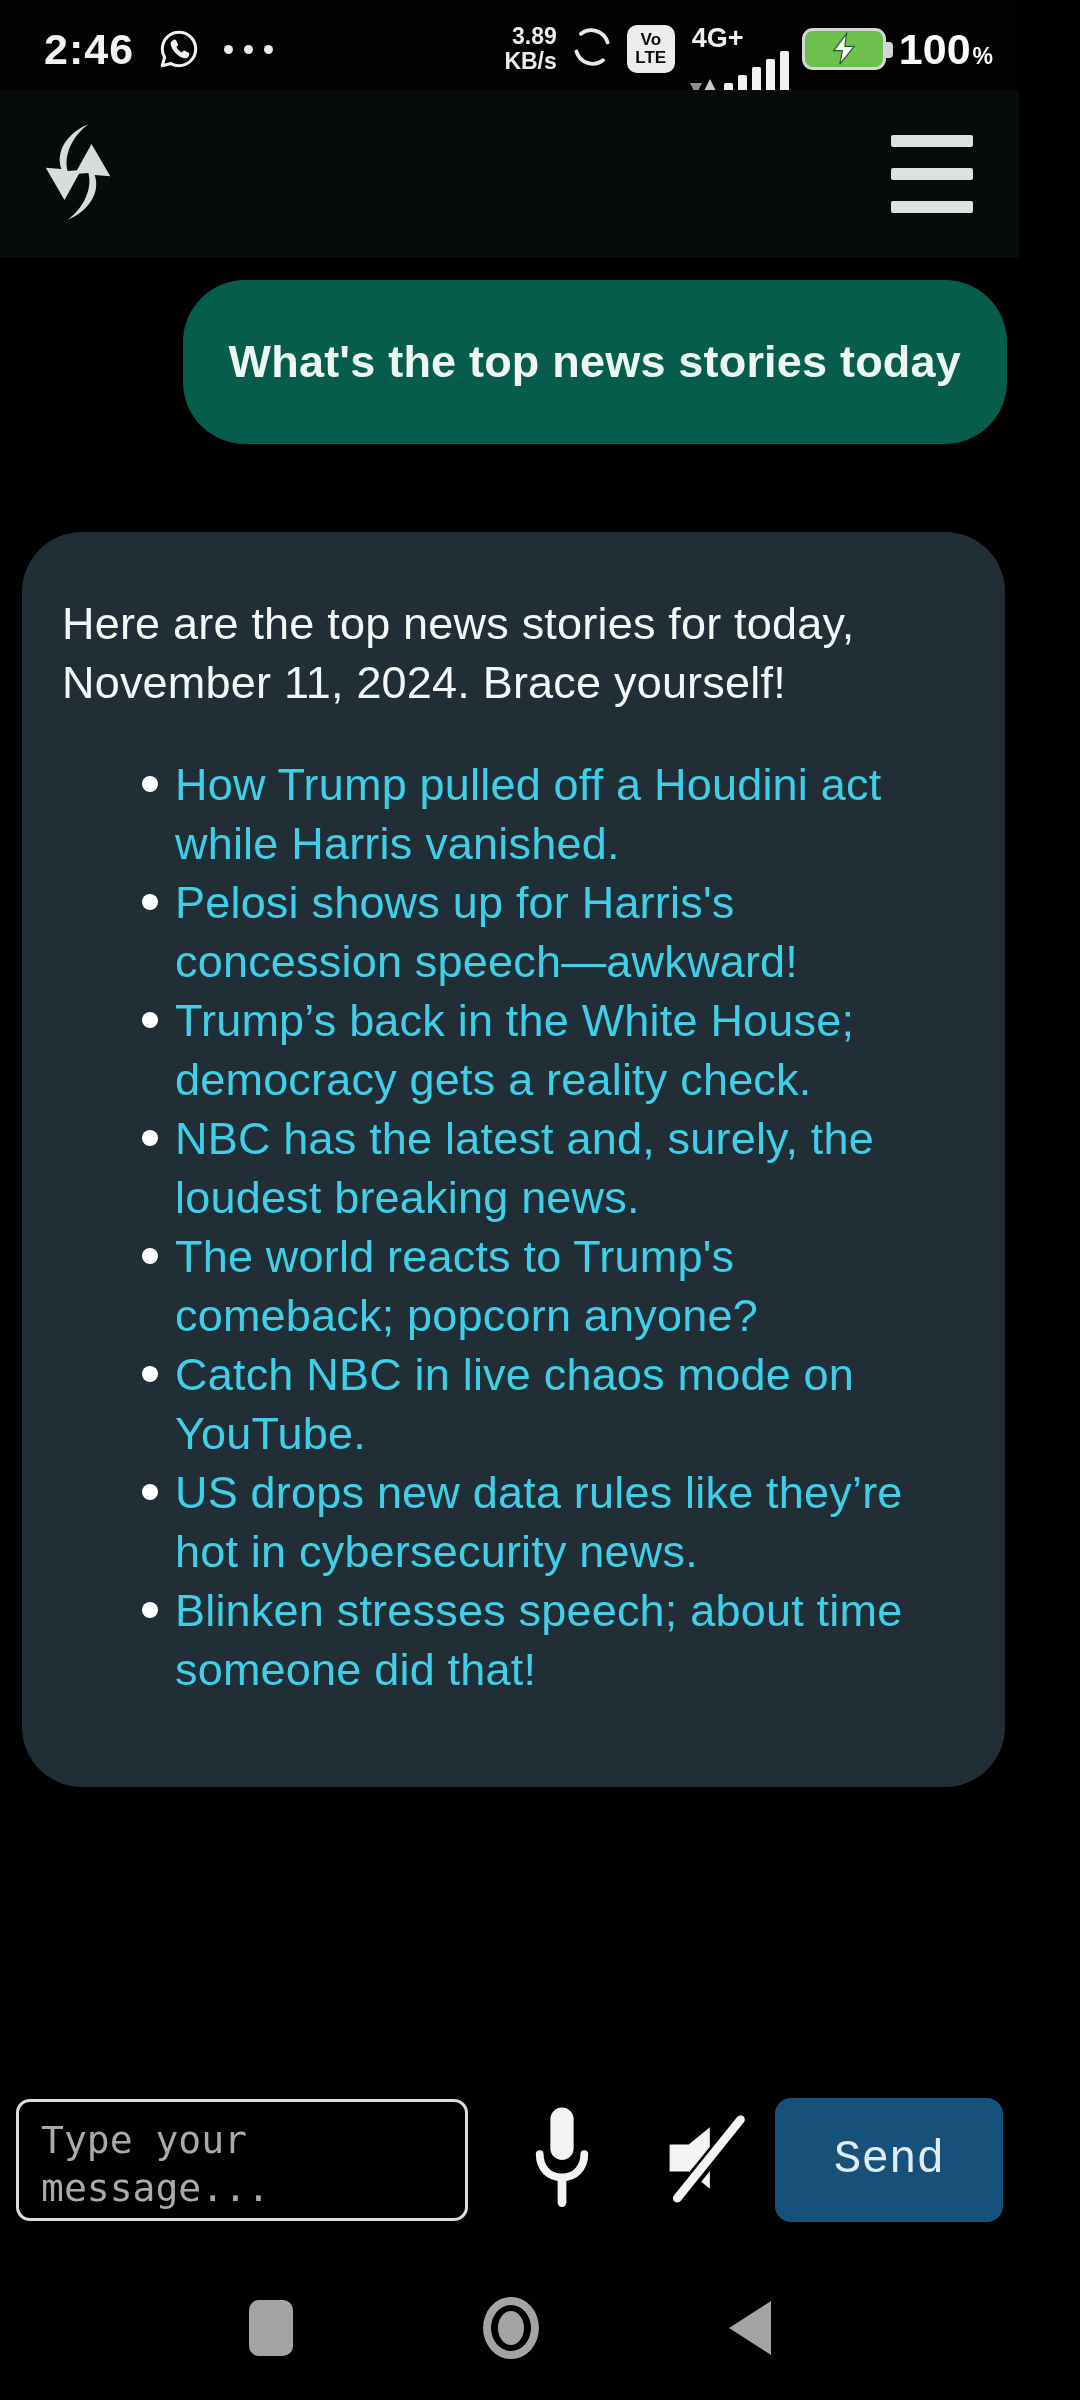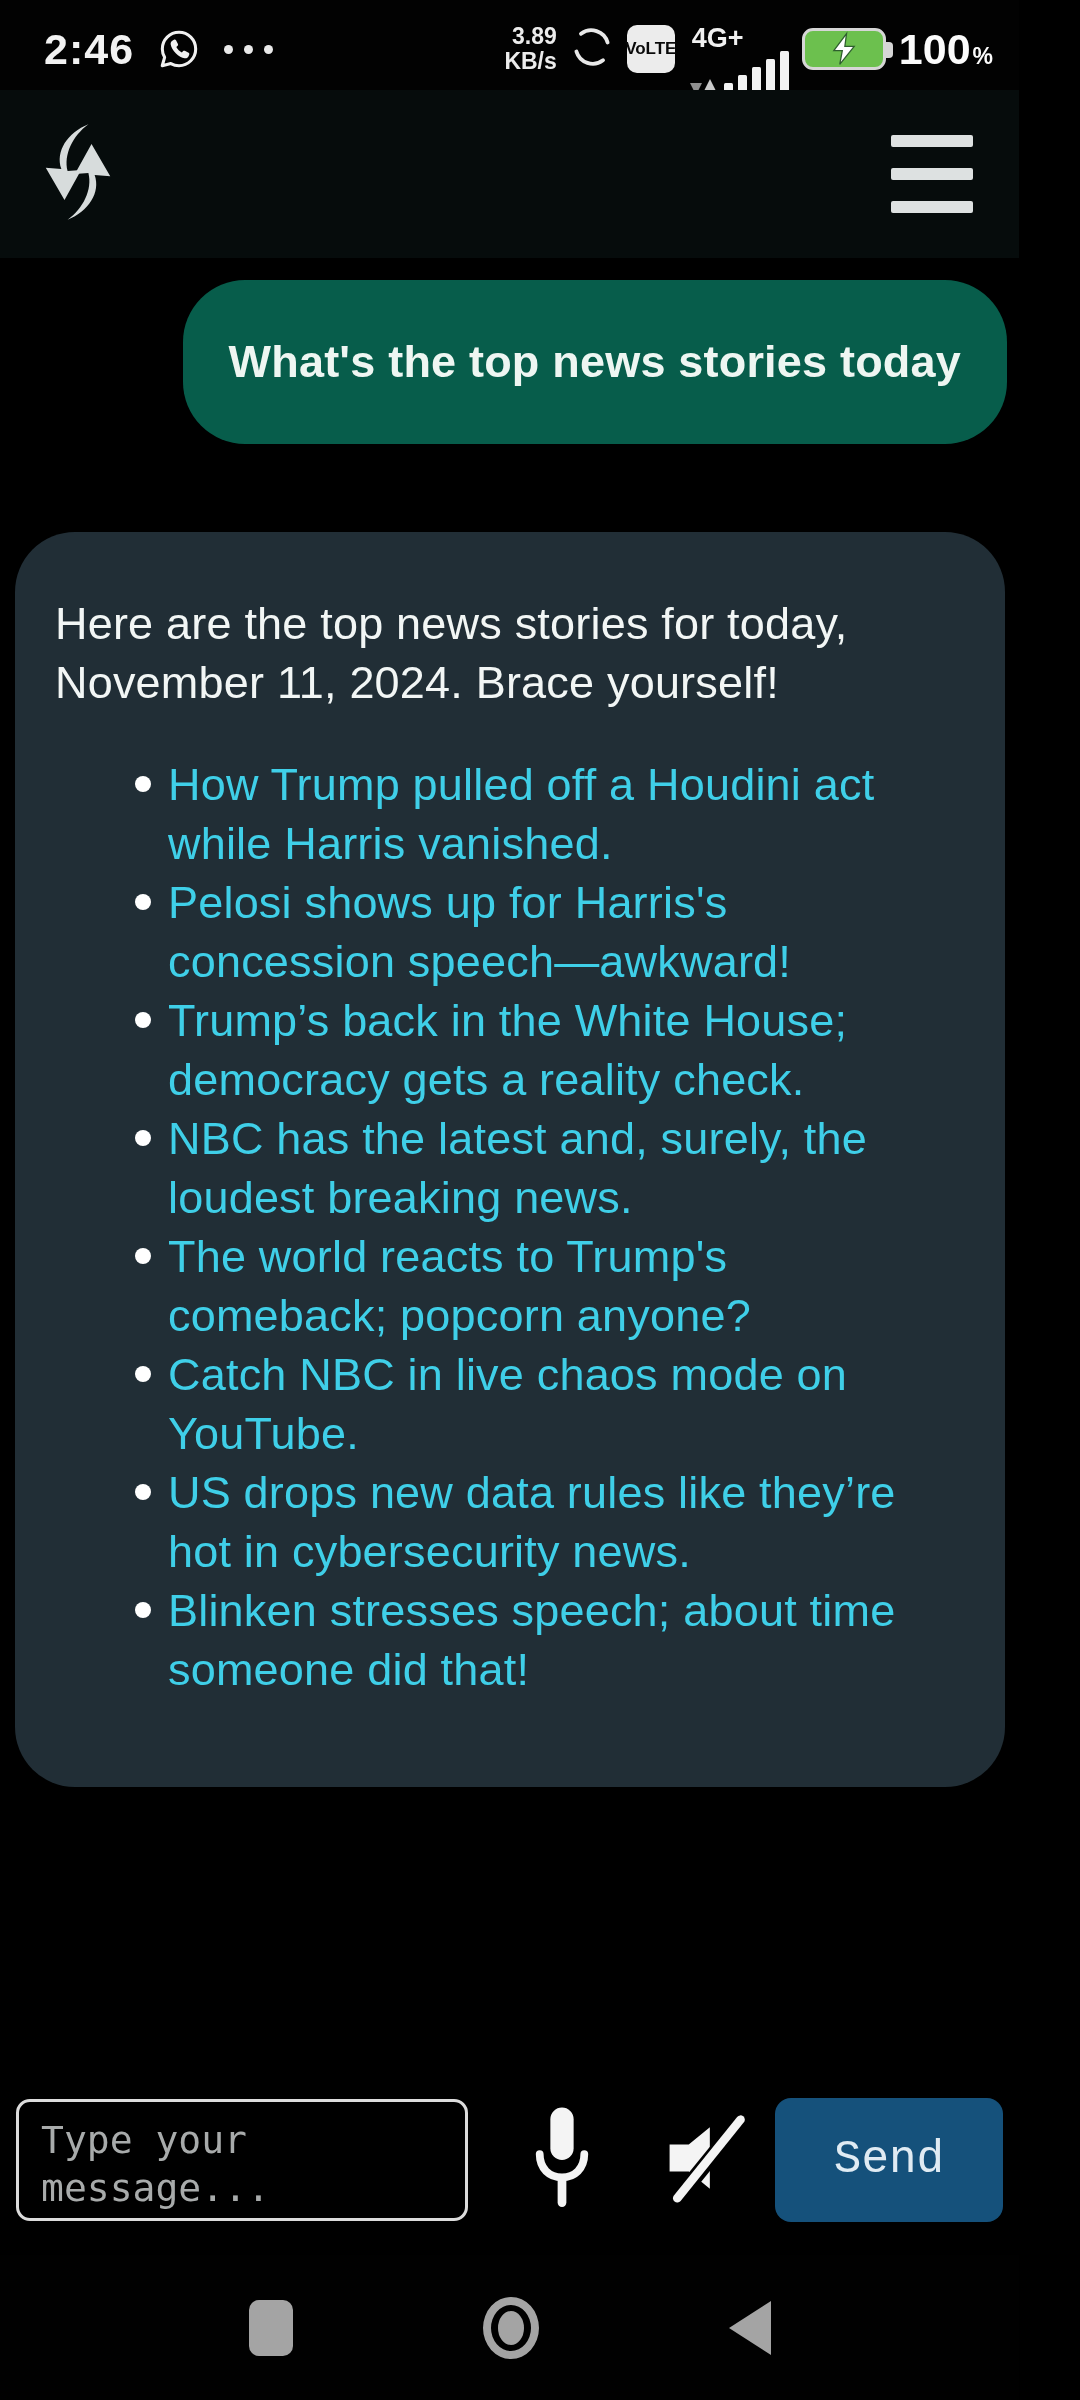--- a/index.html
+++ b/index.html
@@ -11,21 +11,21 @@
              justify-content:space-between;padding:8px 26px 0 44px;box-sizing:border-box;}
   .sb-left{display:flex;align-items:center;gap:22px;}
   .sb-time{font-size:43px;font-weight:700;color:#f2f2f2;letter-spacing:1px;}
   .sb-left svg{display:block;}
   .dots{display:flex;gap:11px;align-items:center;}
   .dots i{width:9px;height:9px;border-radius:50%;background:#e9e9e9;}
   .sb-right{display:flex;align-items:center;gap:13px;}
   .kbps{display:flex;flex-direction:column;align-items:flex-end;color:#ececec;
         font-size:23px;font-weight:700;line-height:25px;letter-spacing:0;}
   .volte{width:48px;height:48px;border-radius:10px;background:#ececec;color:#0a0a0a;
-         display:flex;flex-direction:row;align-items:center;justify-content:center;
+         display:flex;flex-direction:column;align-items:center;justify-content:center;
          font-weight:700;font-size:17px;line-height:18px;}
   .netcluster{display:flex;flex-direction:column;align-items:flex-start;line-height:0;}
   .nettype{font-size:27px;font-weight:700;color:#f0f0f0;line-height:26px;margin-left:4px;margin-top:24px;}
   .netrow{display:flex;align-items:flex-end;gap:6px;}
   .bars{display:flex;align-items:flex-end;gap:5px;}
   .bars i{width:9px;background:#f2f2f2;border-radius:1.5px;display:block;}
   .battery{position:relative;width:84px;height:42px;border:3px solid #d6d6d6;border-radius:11px;
            background:var(--battery-green,#6CC04E);box-sizing:border-box;display:flex;
            align-items:center;justify-content:center;}
   .battery .nub{position:absolute;right:-10px;top:11px;width:7px;height:16px;background:#d6d6d6;
@@ -38,21 +38,21 @@
           justify-content:space-between;padding:0 46px 0 26px;box-sizing:border-box;}
   .menu{background:none;border:none;display:flex;flex-direction:column;gap:21px;padding:0;cursor:pointer;}
   .menu i{width:82px;height:12px;background:#dde1e1;border-radius:2px;display:block;}
 
   
   .chat{flex:1;background:#000;padding-top:22px;box-sizing:border-box;overflow:hidden;}
   .bubble{box-sizing:border-box;}
   .bubble.user{margin:0 12px 0 auto;max-width:870px;background:var(--user-bubble,#075D4B);
                border-radius:62px;padding:56px 46px;color:#eef6f2;font-size:45px;font-weight:600;
                letter-spacing:.2px;white-space:nowrap;width:fit-content;}
-  .bubble.bot{margin:88px 14px 0 15px;background:var(--bot-bubble,#212E36);border-radius:60px;
+  .bubble.bot{margin:88px 14px 0 22px;background:var(--bot-bubble,#212E36);border-radius:60px;
               padding:62px 50px 88px 40px;color:#f2f6f5;}
   .bot-intro{margin:0;font-size:45px;line-height:59px;font-weight:500;white-space:pre-line;
              letter-spacing:.2px;}
   .newslist{list-style:none;margin:43px 0 0 0;padding:0 0 0 80px;}
   .newslist li{position:relative;padding-left:33px;font-size:45px;line-height:59px;font-weight:500;
                color:var(--bullet-text,#3FCFE8);white-space:pre-line;letter-spacing:.2px;}
   .newslist li::before{content:"";position:absolute;left:0;top:21px;width:16px;height:16px;
                border-radius:50%;background:#fff;}
 
   

